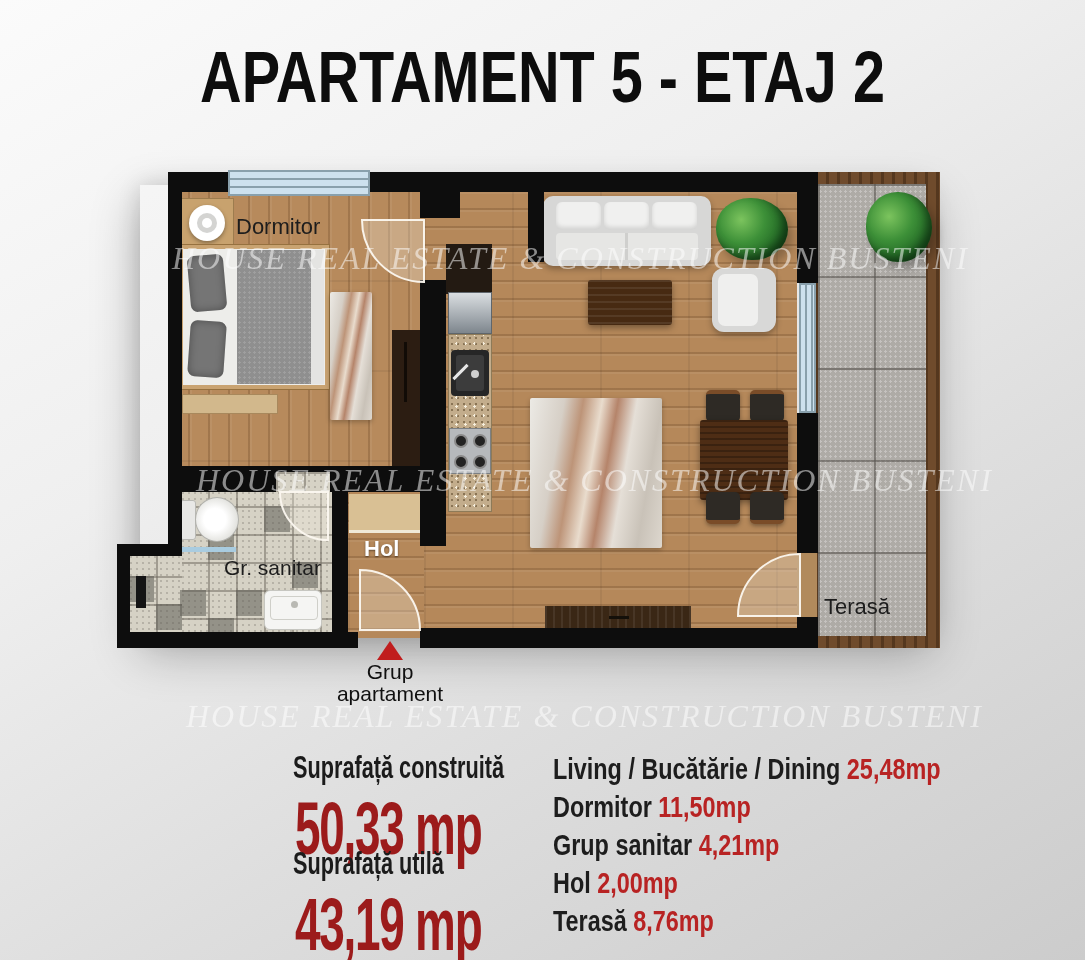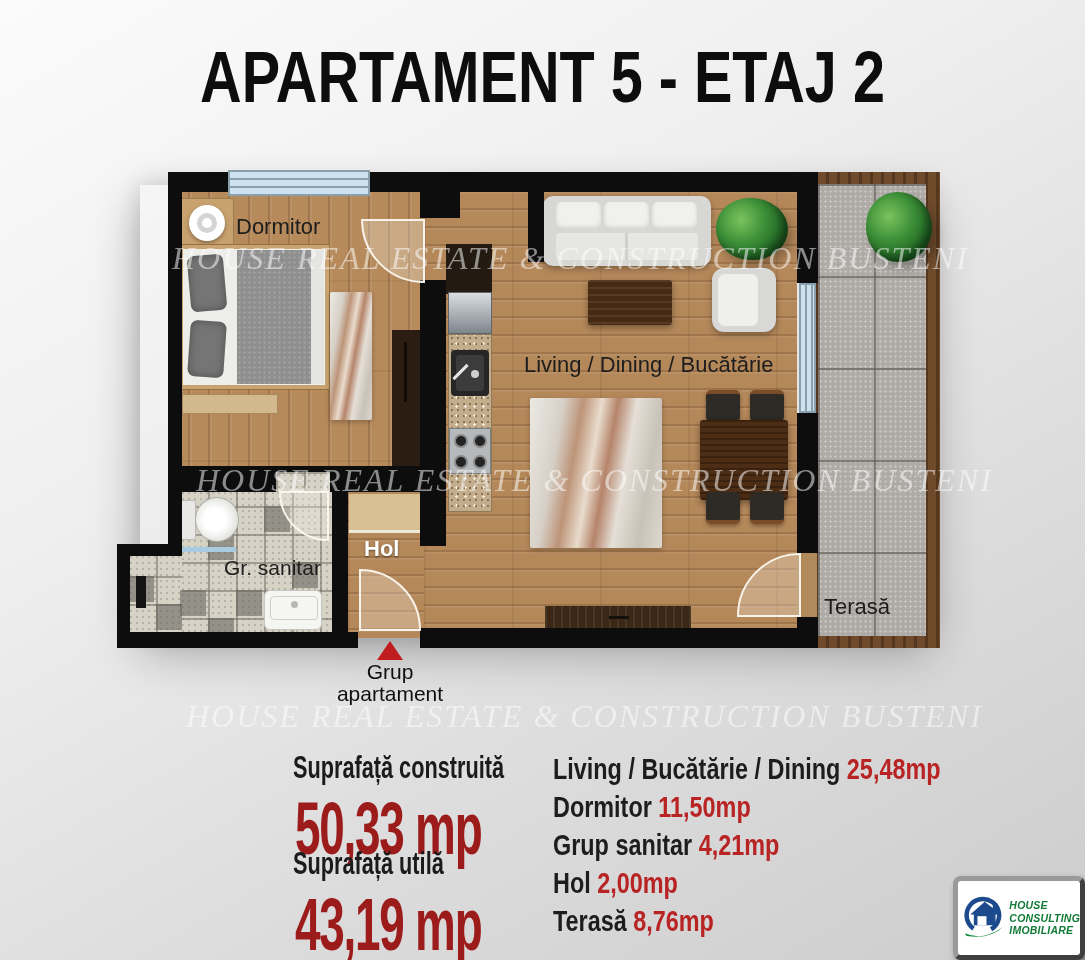--- a/index.html
+++ b/index.html
@@ -248,21 +248,20 @@
   <div class="window win-v" style="left:799px;top:283px;width:17px;height:130px;"></div>
 
   <svg class="doors" width="1085" height="960" viewBox="0 0 1085 960">
     <path d="M 424,220 L 362,220 A 62 62 0 0 0 424,282 Z" fill="rgba(244,238,226,0.30)" stroke="rgba(252,248,240,0.95)" stroke-width="2"></path>
     <path d="M 328,492 L 280,492 A 48 48 0 0 0 328,540 Z" fill="rgba(244,238,226,0.30)" stroke="rgba(252,248,240,0.95)" stroke-width="2"></path>
     <path d="M 360,630 L 420,630 A 60 60 0 0 0 360,570 Z" fill="rgba(244,238,226,0.30)" stroke="rgba(252,248,240,0.95)" stroke-width="2"></path>
     <path d="M 800,616 L 800,554 A 62 62 0 0 0 738,616 Z" fill="rgba(244,238,226,0.30)" stroke="rgba(252,248,240,0.95)" stroke-width="2"></path>
   </svg>
 
   <div class="plan-label" style="left:236px;top:214px;">Dormitor</div>
-  <div class="plan-label" style="left:524px;top:352px;">Living / Dining / Bucătărie</div>
   <div class="plan-label" style="left:224px;top:556px;font-size:21px;">Gr. sanitar</div>
   <div class="plan-label label-hol" style="left:364px;top:536px;">Hol</div>
   <div class="plan-label" style="left:824px;top:594px;">Terasă</div>
 
   <div class="watermark" style="left:172px;top:240px;">HOUSE REAL ESTATE &amp; CONSTRUCTION BUSTENI</div>
   <div class="watermark" style="left:196px;top:462px;">HOUSE REAL ESTATE &amp; CONSTRUCTION BUSTENI</div>
   <div class="watermark" style="left:186px;top:698px;">HOUSE REAL ESTATE &amp; CONSTRUCTION BUSTENI</div>
 
   <div class="tri"></div>
   <div class="access-line" style="top:660px;">Grup</div>
@@ -274,27 +273,14 @@
   <div class="s-value" style="top:888px;">43,19 mp</div>
 
   <div class="room-list">
     <div class="room-row"><span>Living / Bucătărie / Dining</span> <span class="val">25,48mp</span></div>
     <div class="room-row"><span>Dormitor</span> <span class="val">11,50mp</span></div>
     <div class="room-row"><span>Grup sanitar</span> <span class="val">4,21mp</span></div>
     <div class="room-row"><span>Hol</span> <span class="val">2,00mp</span></div>
     <div class="room-row"><span>Terasă</span> <span class="val">8,76mp</span></div>
   </div>
 
-  <div class="logo-card">
-    <svg width="46" height="56" viewBox="0 0 48 56">
-      <circle cx="22" cy="25" r="18" fill="none" stroke="#1c4a8c" stroke-width="5" stroke-dasharray="92 22" transform="rotate(125 22 25)"></circle>
-      <path d="M8 24 L24 10 L33 17 L33 12 L38 12 L38 21 L42 24 L36 24 L36 36 L12 36 L12 24 Z" fill="#1c4a8c"></path>
-      <rect x="16" y="26" width="10" height="10" fill="#ffffff"></rect>
-      <path d="M2 45 Q 22 54 44 38 Q 30 52 4 48 Z" fill="#128a3a"></path>
-    </svg>
-    <div class="logo-text">
-      <div>HOUSE</div>
-      <div>CONSULTING</div>
-      <div>IMOBILIARE</div>
-    </div>
-  </div>
 
 </div>
 
 </body></html>

